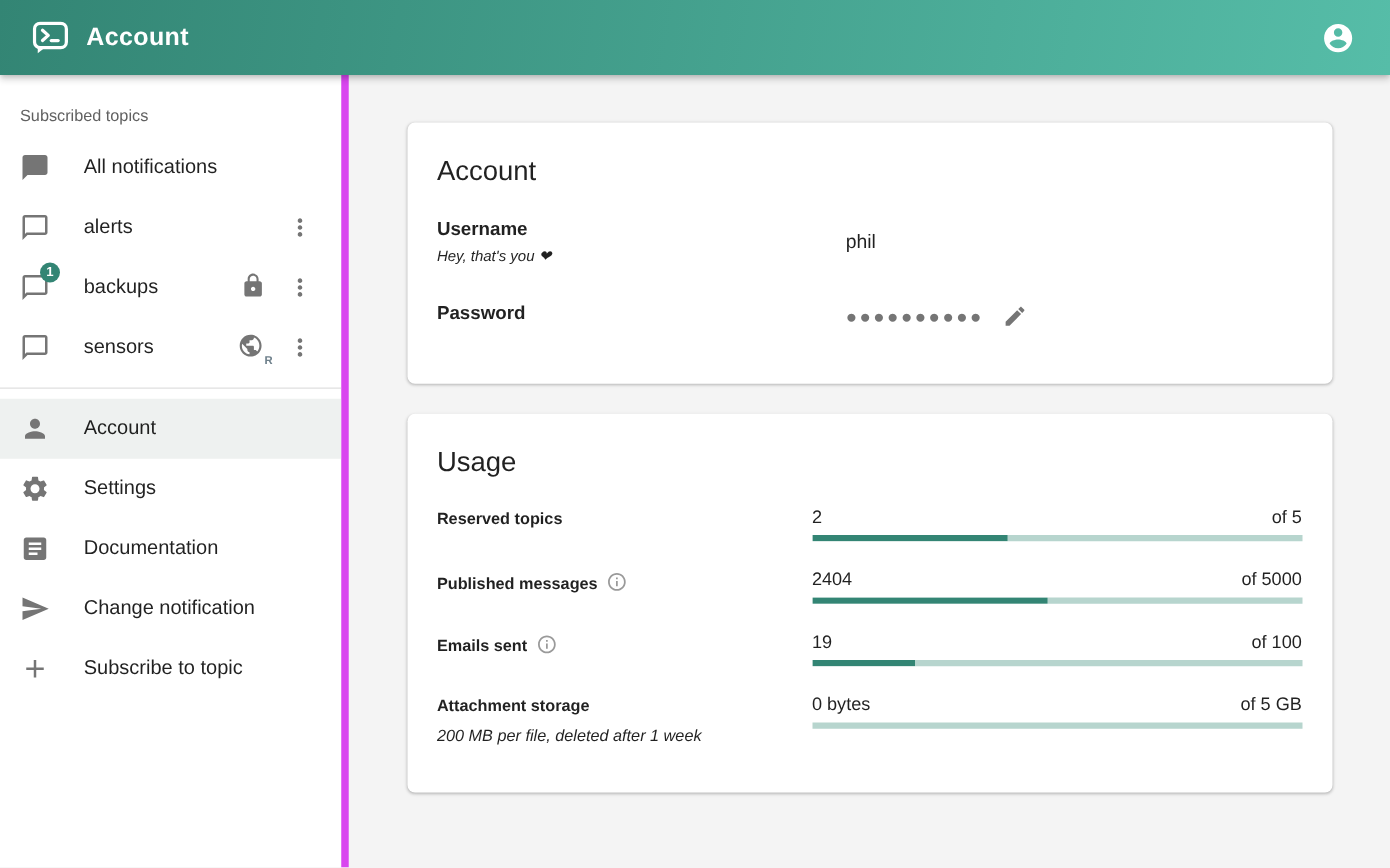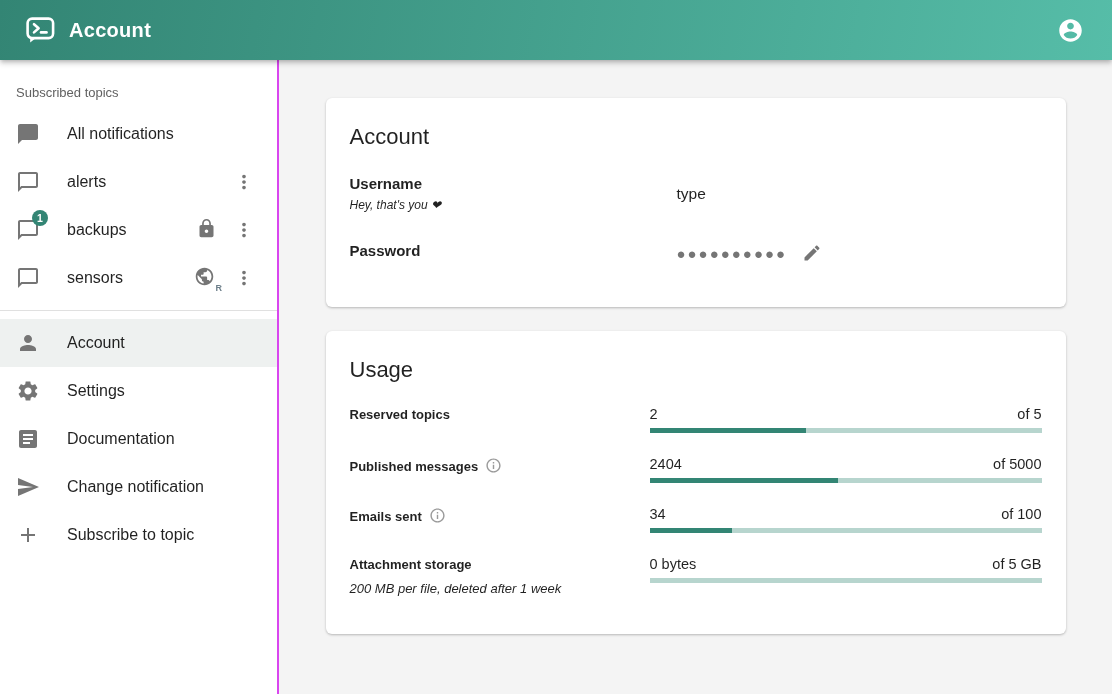--- a/index.html
+++ b/index.html
@@ -16,21 +16,21 @@
   }
   .appbar-logo { display:flex; align-items:center; margin-right:14px; }
   .appbar-title { font-size:20px; font-weight:700; letter-spacing:.3px; }
   .appbar-spacer { flex:1; }
   .iconbtn { background:none; border:none; cursor:pointer; padding:6px; display:flex; align-items:center; justify-content:center; border-radius:50%; }
 
   
   .shell { display:flex; height:634px; }
 
   
-  .sidebar { width:279px; background:#fff; border-right:2px solid #d946ef; flex-shrink:0; overflow:hidden; }
+  .sidebar { width:279px; background:#fff; border-right:6px solid #d946ef; flex-shrink:0; overflow:hidden; }
   .section-label { padding:25px 16px 10px; font-size:13px; color:#616161; }
   .nav-item { height:48px; display:flex; align-items:center; padding:0 16px; font-size:16px; cursor:pointer; }
   .nav-item.selected { background:#eef1f0; }
   .icon-wrap { width:24px; height:24px; position:relative; flex-shrink:0; }
   .icon-wrap svg { display:block; }
   .nav-label { margin-left:27px; white-space:nowrap; }
   .trailing { margin-left:auto; display:flex; align-items:center; gap:7px; }
   .divider { border-top:1px solid #e0e0e0; margin:8px 0; }
   .badge {
     position:absolute; top:-8px; right:-8px; min-width:16px; height:16px;
@@ -214,21 +214,21 @@
   <main class="main">
 
     <section class="card">
       <h2 class="card-title">Account</h2>
 
       <div class="acct-row">
         <div class="acct-left">
           <div class="acct-label">Username</div>
           <div class="acct-sub">Hey, that's you ❤</div>
         </div>
-        <div class="acct-value">type</div>
+        <div class="acct-value">phil</div>
       </div>
 
       <div class="acct-row">
         <div class="acct-left">
           <div class="acct-label">Password</div>
         </div>
         <div class="acct-value">
           <span class="pw-dots">●●●●●●●●●●</span>
           <button class="iconbtn">
             <svg width="20" height="20" viewBox="0 0 24 24" fill="#757575">
@@ -280,21 +280,21 @@
       <div class="usage-row">
         <div class="usage-left">
           <span class="usage-label">Emails sent</span><span class="info-ic">
               <svg width="17" height="17" viewBox="0 0 24 24" fill="#9a9a9a">
                 <path d="M11 7h2v2h-2zm0 4h2v6h-2zm1-9C6.48 2 2 6.48 2 12s4.48 10 10 10 10-4.48 10-10S17.52 2 12 2zm0 18c-4.41 0-8-3.59-8-8s3.59-8 8-8 8 3.59 8 8-3.59 8-8 8z"></path>
               </svg>
             </span>
         </div>
         <div class="usage-right">
           <div class="usage-nums">
-            <span>34</span>
+            <span>19</span>
             <span>of 100</span>
           </div>
           <div class="track">
               <div class="fill" style="width: 21%;"></div>
             </div>
         </div>
       </div>
 
       <div class="usage-row">
         <div class="usage-left">

